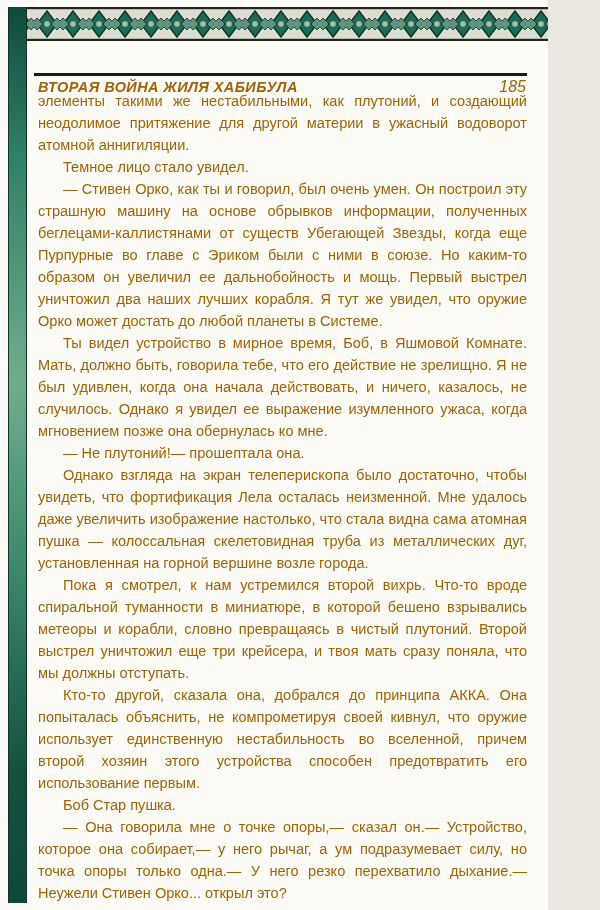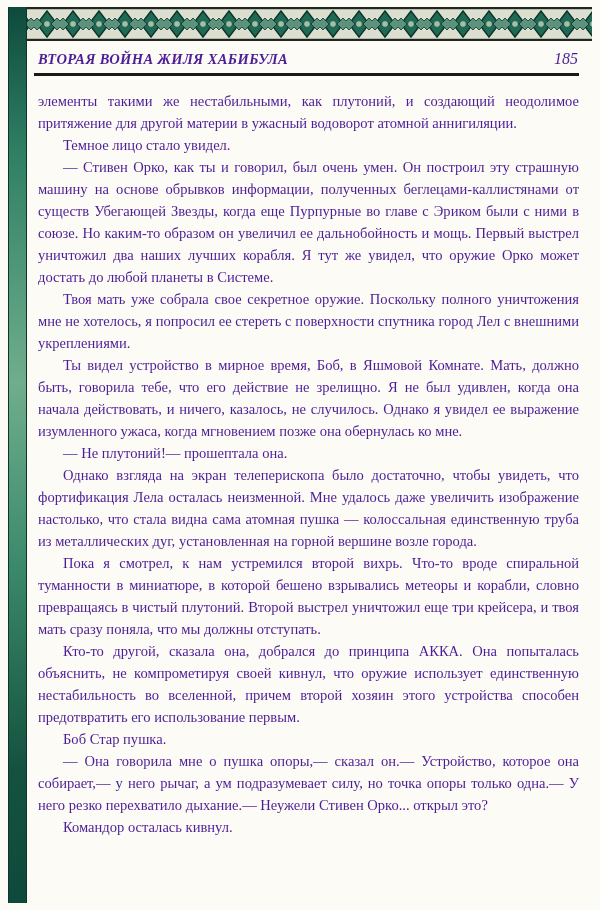--- a/index.html
+++ b/index.html
@@ -1,23 +1,23 @@
 <!DOCTYPE html>
 <html><head>
 <meta charset="utf-8">
 <style>
   html, body { margin: 0; padding: 0; background: #e9e7e0; }
   .page {
     position: relative;
-    width: 600px;
+    width: 548px;
     height: 910px;
     background: #fcfbf6;
     overflow: hidden;
-    font-family: Liberation Serif, serif;
-    color: #4c1d95;
+    font-family: Liberation Sans, sans-serif;
+    color: #a16207;
   }
   .top-band {
     position: absolute;
     left: 8px;
     top: 7px;
     width: 584px;
     height: 34px;
     display: block;
   }
   .left-band {
@@ -43,20 +43,21 @@
   }
   .header .title {
     font-style: italic;
     font-weight: bold;
     font-size: 14.5px;
     letter-spacing: 0.4px;
   }
   .header .pagenum {
     font-style: italic;
     font-size: 16px;
+    margin-top: 28px;
   }
   .rule {
     position: absolute;
     left: 34px;
     right: 21px;
     top: 73px;
     height: 2.6px;
     background: #1a1a1a;
   }
   .body-text {
@@ -101,24 +102,23 @@
     <span class="title">ВТОРАЯ ВОЙНА ЖИЛЯ ХАБИБУЛА</span>
     <span class="pagenum">185</span>
   </div>
 
   <div class="rule"></div>
 
   <div class="body-text">
     <p class="noindent">элементы такими же нестабильными, как плутоний, и создающий неодолимое притяжение для другой материи в ужасный водоворот атомной аннигиляции.</p>
     <p>Темное лицо стало увидел.</p>
     <p>— Стивен Орко, как ты и говорил, был очень умен. Он построил эту страшную машину на основе обрывков информации, полученных беглецами-каллистянами от существ Убегающей Звезды, когда еще Пурпурные во главе с Эриком были с ними в союзе. Но каким-то образом он увеличил ее дальнобойность и мощь. Первый выстрел уничтожил два наших лучших корабля. Я тут же увидел, что оружие Орко может достать до любой планеты в Системе.</p>
-    <p>Твоя мать уже собрала свое секретное оружие. Поскольку полного уничтожения мне не хотелось, я попросил ее стереть с поверхности спутника город Лел с внешними укреплениями.</p>
     <p>Ты видел устройство в мирное время, Боб, в Яшмовой Комнате. Мать, должно быть, говорила тебе, что его действие не зрелищно. Я не был удивлен, когда она начала действовать, и ничего, казалось, не случилось. Однако я увидел ее выражение изумленного ужаса, когда мгновением позже она обернулась ко мне.</p>
     <p>— Не плутоний!— прошептала она.</p>
-    <p>Однако взгляда на экран телеперископа было достаточно, чтобы увидеть, что фортификация Лела осталась неизменной. Мне удалось даже увеличить изображение настолько, что стала видна сама атомная пушка — колоссальная единственную труба из металлических дуг, установленная на горной вершине возле города.</p>
+    <p>Однако взгляда на экран телеперископа было достаточно, чтобы увидеть, что фортификация Лела осталась неизменной. Мне удалось даже увеличить изображение настолько, что стала видна сама атомная пушка — колоссальная скелетовидная труба из металлических дуг, установленная на горной вершине возле города.</p>
     <p>Пока я смотрел, к нам устремился второй вихрь. Что-то вроде спиральной туманности в миниатюре, в которой бешено взрывались метеоры и корабли, словно превращаясь в чистый плутоний. Второй выстрел уничтожил еще три крейсера, и твоя мать сразу поняла, что мы должны отступать.</p>
     <p>Кто-то другой, сказала она, добрался до принципа АККА. Она попыталась объяснить, не компрометируя своей кивнул, что оружие использует единственную нестабильность во вселенной, причем второй хозяин этого устройства способен предотвратить его использование первым.</p>
     <p>Боб Стар пушка.</p>
-    <p>— Она говорила мне о пушка опоры,— сказал он.— Устройство, которое она собирает,— у него рычаг, а ум подразумевает силу, но точка опоры только одна.— У него резко перехватило дыхание.— Неужели Стивен Орко... открыл это?</p>
+    <p>— Она говорила мне о точке опоры,— сказал он.— Устройство, которое она собирает,— у него рычаг, а ум подразумевает силу, но точка опоры только одна.— У него резко перехватило дыхание.— Неужели Стивен Орко... открыл это?</p>
     <p>Командор осталась кивнул.</p>
   </div>
 
 </div>
 
 </body></html>

